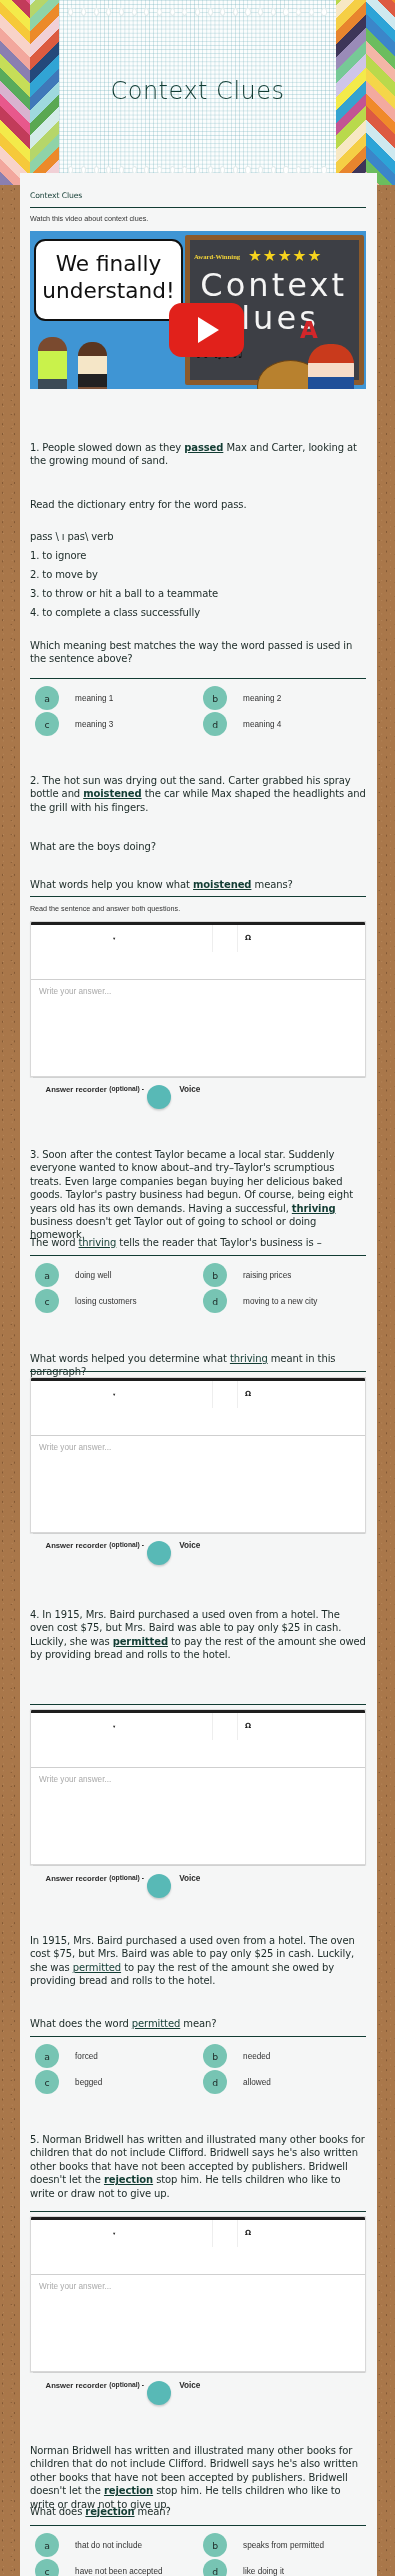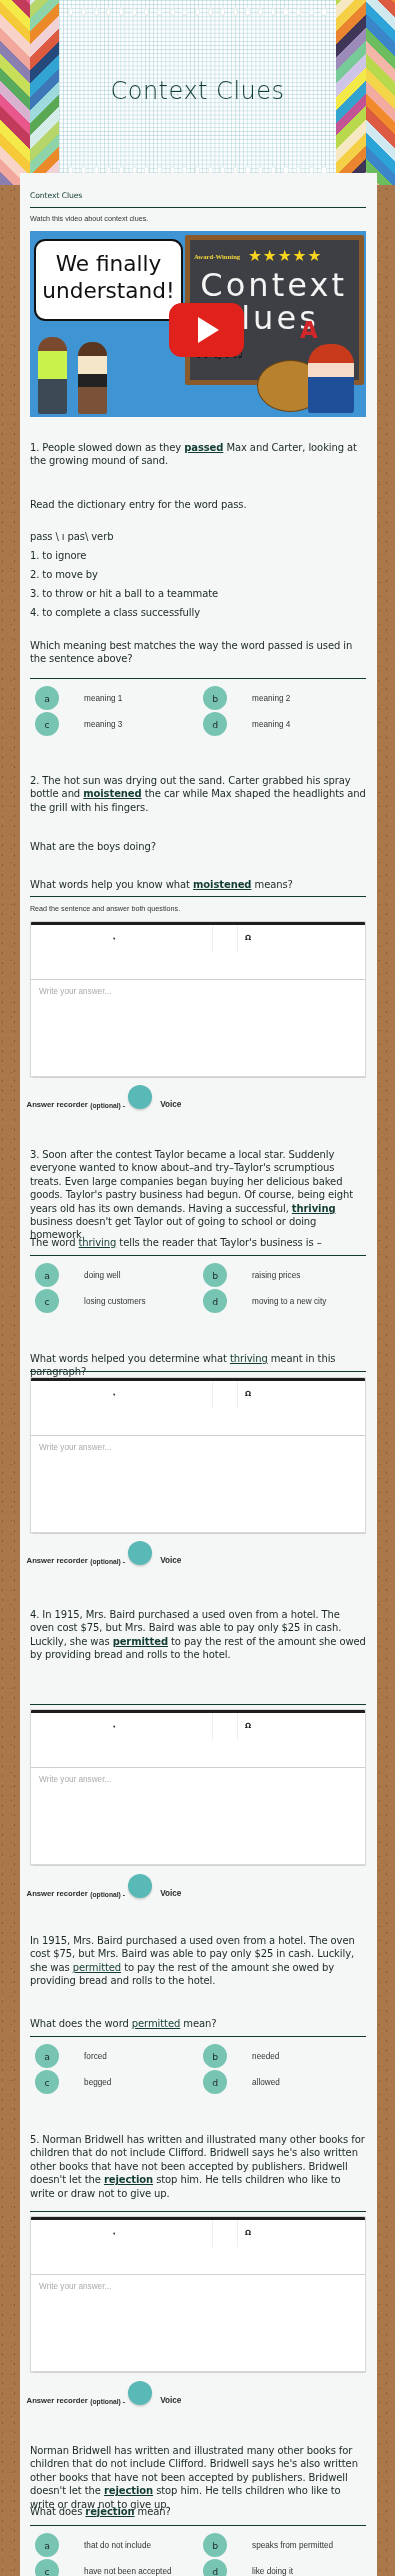--- a/index.html
+++ b/index.html
@@ -57,21 +57,21 @@
     font-family: "DejaVu Sans", sans-serif; font-size: 10px; color: #1b2a27;
     line-height: 13.4px; letter-spacing: -0.1px;
   }
   .hand u, .kw { color: #123c33; font-weight: bold; text-decoration: underline; }
   .kw-plain { color: #123c33; text-decoration: underline; }
   .sec-title { font-size: 7.7px; color: #123c33; }
   .rule { position: absolute; left: 10.3px; width: 336px; height: 0.5px; background: #123c33; }
   .sans { font-family: "Liberation Sans", sans-serif; font-size: 7.2px; color: #333; }
 
   .video {
-    position: absolute; left: 10.3px; top: 58px; width: 336px; height: 186px;
+    position: absolute; left: 10.3px; top: 58px; width: 336px; height: 158px;
     background: #3f95d4; overflow: hidden;
   }
   .bubble {
     position: absolute; left: 4.1px; top: 8.2px; width: 149px; height: 82px;
     background: #fff; border: 2.1px solid #111; border-radius: 11.3px;
     font-family: "DejaVu Sans", sans-serif; font-size: 21.6px; color: #111; line-height: 27px;
     text-align: center; padding-top: 9.3px;
   }
   .board {
     position: absolute; left: 155px; top: 4.1px; width: 179px; height: 150px;
@@ -92,41 +92,41 @@
   .play-tri { width: 0; height: 0; border-left: 21.6px solid #fff; border-top: 13.4px solid transparent; border-bottom: 13.4px solid transparent; margin-left: 4.1px; }
 
   
   .opts { position: absolute; left: 10.3px; width: 336px; }
   .opt { position: absolute; display: flex; align-items: center; height: 24px; }
   .opt-circle {
     width: 24px; height: 24px; border-radius: 50%; background: #77c4b3;
     display: flex; align-items: center; justify-content: center;
     font-family: "DejaVu Sans", sans-serif; font-size: 9.3px; color: #1d2b28; margin-left: 5.2px;
   }
-  .opt-label { margin-left: 25px; font-family: "Liberation Sans", sans-serif; font-size: 8.2px; color: #333; }
+  .opt-label { margin-left: 16px; font-family: "Liberation Sans", sans-serif; font-size: 8.2px; color: #333; }
 
   
   .editor {
     position: absolute; left: 10.3px; width: 336px; height: 156px;
     background: #fff; border: 0.5px solid #d8d8d8; box-shadow: 0 0.5px 1px rgba(0,0,0,0.15);
   }
   .editor-bar { height: 3.1px; background: #1e1e1e; border-radius: 1px 1px 0 0; }
   .editor-toolbar { position: relative; height: 55px; border-bottom: 1px solid #cfcfcf; }
   .tb-dropdown { position: absolute; left: 82px; top: 11.3px; font-size: 4.6px; color: #222; }
   .tb-sep1 { position: absolute; left: 181px; top: 0; width: 0.5px; height: 27px; background: #eee; }
   .tb-sep2 { position: absolute; left: 206px; top: 0; width: 0.5px; height: 27px; background: #eee; }
   .tb-omega { position: absolute; left: 214px; top: 7.7px; font-size: 7.2px; font-weight: bold; color: #222; }
   .editor-area {
     position: absolute; left: 0; top: 58px; right: 0; bottom: 0;
     border: none; outline: none; resize: none; padding: 7.2px 8.2px;
     font-family: "Liberation Sans", sans-serif; font-size: 8.2px; color: #333; background: transparent;
   }
   .editor-area::placeholder { color: #aaa; }
 
-  .recorder { position: absolute; left: 7px; display: flex; align-items: flex-end; height: 24px; }
+  .recorder { position: absolute; left: 26px; display: flex; align-items: flex-start; height: 24px; }
   .rec-label { font-family: "Liberation Sans", sans-serif; font-weight: bold; font-size: 7.7px; color: #2b2b2b; }
   .rec-opt { font-size: 6.7px; }
   .rec-btn { width: 24px; height: 24px; border-radius: 50%; background: #58b9b6; margin-left: 3.1px; box-shadow: 0 1.5px 2.1px rgba(0,0,0,0.18); }
   .rec-voice { margin-left: 8.2px; font-family: "Liberation Sans", sans-serif; font-weight: bold; font-size: 8.2px; color: #2b2b2b; }
 </style>
 </head>
 <body>
 
 <div class="header">
   <div class="chev chev-l1"></div>

